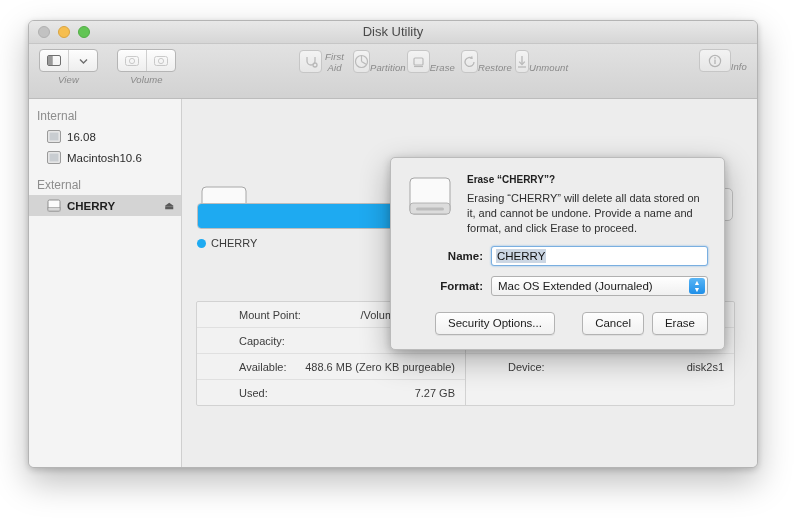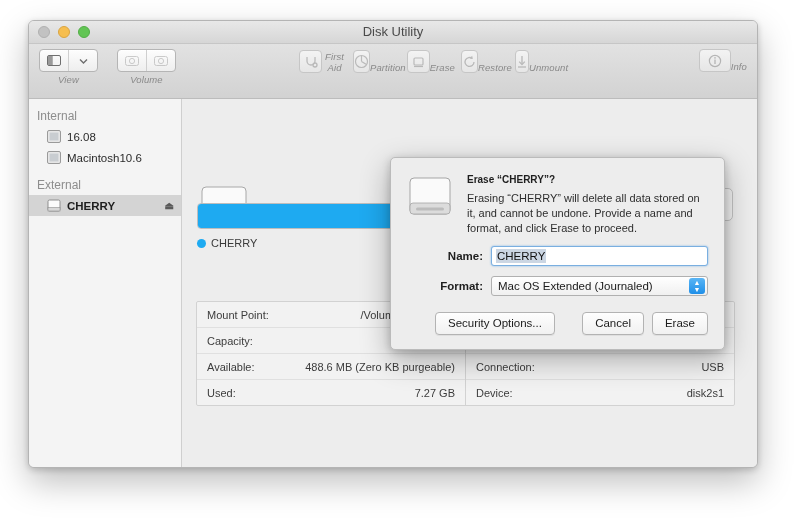--- a/index.html
+++ b/index.html
@@ -250,21 +250,21 @@
     display: flex;
     justify-content: space-between;
     align-items: center;
     height: 25px;
     padding: 0 10px;
     font-size: 11px;
     color: #3c3c3c;
     border-bottom: 1px solid #e0e0e0;
   }
   .info-row:last-child { border-bottom: none; }
-  .info-key { color: #3c3c3c; }
+  .info-key { color: #3c3c3c; margin-left: 32px; }
   .info-val { color: #3c3c3c; text-align: right; }
 
   
   #sheet {
     position: absolute;
     left: 208px;
     top: 58px;
     width: 335px;
     background: #ededed;
     border: 1px solid #bbbbbb;
@@ -579,24 +579,20 @@
         <div class="info-col">
           <div class="info-row">
             <span class="info-key">Type:</span>
             <span class="info-val">USB External Physical Volume</span>
           </div>
           <div class="info-row">
             <span class="info-key">Owners:</span>
             <span class="info-val">Disabled</span>
           </div>
           <div class="info-row">
-            <span class="info-key">Connection:</span>
-            <span class="info-val">USB</span>
-          </div>
-          <div class="info-row">
             <span class="info-key">Device:</span>
             <span class="info-val">disk2s1</span>
           </div>
         </div>
       </div>
 
       <div id="sheet">
         <div id="sheet-top">
           <div id="sheet-icon">
             <svg width="46" height="52" viewBox="0 0 46 52">

